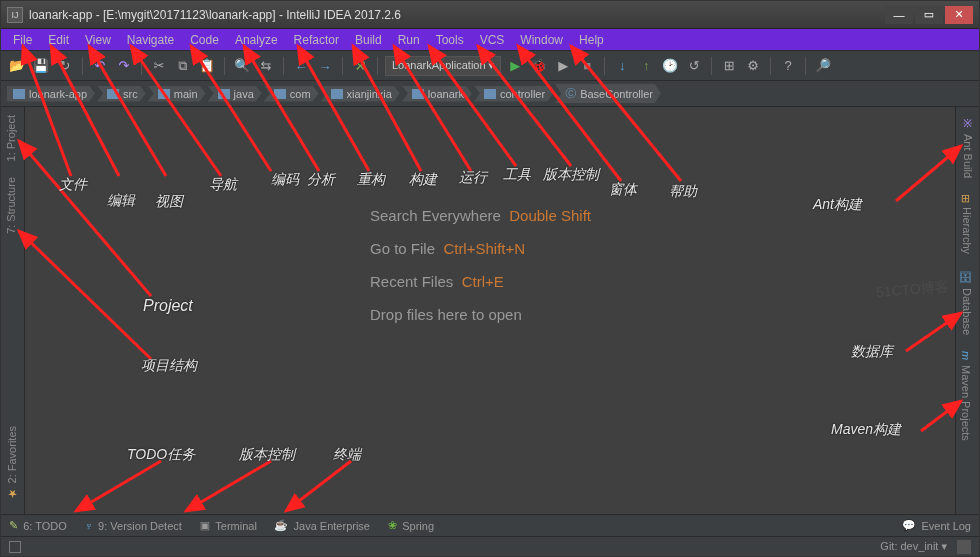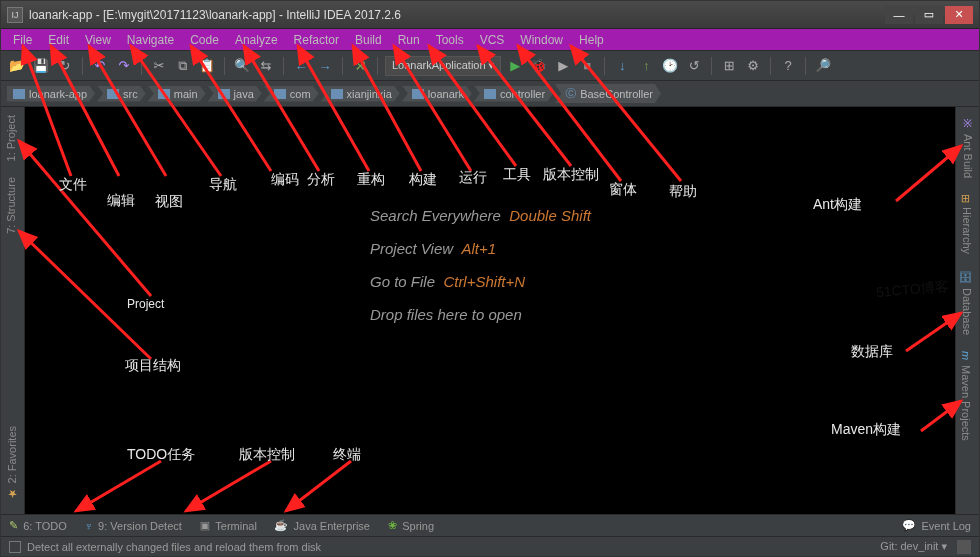--- a/index.html
+++ b/index.html
@@ -5,45 +5,45 @@
 * { margin: 0; padding: 0; box-sizing: border-box; }
 body { font-family: "Segoe UI", Tahoma, sans-serif; font-size: 12px; background: #2b2b2b; width: 980px; height: 557px; overflow: hidden; position: relative; border: 1px solid #333; }
 .titlebar { height: 28px; background: linear-gradient(#4a4a4a, #3a3a3a); display: flex; align-items: center; padding: 0 6px; color: #ddd; border-bottom: 1px solid #222; }
 .titlebar-icon { width: 16px; height: 16px; background: #555; border: 1px solid #777; margin-right: 6px; font-size: 9px; display: flex; align-items: center; justify-content: center; color: #ccc; }
 .titlebar-text { flex: 1; font-size: 12px; }
 .win-btns { display: flex; gap: 2px; }
 .win-btn { width: 28px; height: 18px; display: flex; align-items: center; justify-content: center; font-size: 11px; color: #fff; }
 .win-min { background: #444; }
 .win-max { background: #444; }
 .win-close { background: #c75050; }
-.menubar { height: 22px; background: #a21caf; display: flex; align-items: center; padding: 0 4px; color: #bbb; border-bottom: 1px solid #2a2a2a; }
+.menubar { height: 22px; background: #6d28d9; display: flex; align-items: center; padding: 0 4px; color: #bbb; border-bottom: 1px solid #2a2a2a; }
 .menu-item { padding: 0 8px; cursor: pointer; }
 .toolbar { height: 30px; background: #3c3f41; display: flex; align-items: center; padding: 0 6px; gap: 4px; border-bottom: 1px solid #2a2a2a; }
 .tb-btn { width: 20px; height: 20px; display: flex; align-items: center; justify-content: center; color: #aaa; font-size: 13px; }
 .tb-sep { width: 1px; height: 18px; background: #555; margin: 0 3px; }
 .run-config { height: 20px; background: #4a4a4a; border: 1px solid #555; padding: 0 6px; display: flex; align-items: center; color: #ccc; font-size: 11px; }
 .breadcrumb { height: 26px; background: #3c3f41; display: flex; align-items: center; padding: 0 6px; border-bottom: 1px solid #2a2a2a; }
 .crumb { background: #4c5052; color: #bbb; padding: 2px 8px 2px 10px; margin-right: 2px; font-size: 11px; position: relative; display: flex; align-items: center; gap: 4px; clip-path: polygon(0 0, calc(100% - 6px) 0, 100% 50%, calc(100% - 6px) 100%, 0 100%, 6px 50%); }
 .crumb:first-child { clip-path: polygon(0 0, calc(100% - 6px) 0, 100% 50%, calc(100% - 6px) 100%, 0 100%); padding-left: 6px; }
 .crumb .ficon { width: 12px; height: 10px; background: #6a8fb5; }
-.main-area { position: absolute; top: 106px; bottom: 42px; left: 24px; right: 24px; background: #000000; font-style: italic; }
+.main-area { position: absolute; top: 106px; bottom: 42px; left: 24px; right: 24px; background: #404040; }
 .left-gutter { position: absolute; top: 106px; bottom: 42px; left: 0; width: 24px; background: #3c3f41; border-right: 1px solid #2a2a2a; }
 .right-gutter { position: absolute; top: 106px; bottom: 42px; right: 0; width: 24px; background: #3c3f41; border-left: 1px solid #2a2a2a; }
 .vtab { writing-mode: vertical-rl; color: #8a8a8a; font-size: 11px; padding: 8px 4px; display: flex; align-items: center; gap: 4px; cursor: pointer; }
 .vtab.left { transform: rotate(180deg); }
 .welcome { position: absolute; left: 345px; top: 100px; color: #999; font-size: 15px; }
 .welcome div { margin-bottom: 16px; }
 .welcome .key { color: #cc7832; }
 .bottom-tools { position: absolute; bottom: 20px; left: 0; right: 0; height: 22px; background: #3c3f41; display: flex; align-items: center; padding: 0 8px; gap: 18px; color: #999; font-size: 11px; border-top: 1px solid #2a2a2a; }
 .bottom-tools .bt { display: flex; align-items: center; gap: 5px; cursor: pointer; }
 .bottom-tools .spacer { flex: 1; }
 .statusbar { position: absolute; bottom: 0; left: 0; right: 0; height: 20px; background: #3c3f41; display: flex; align-items: center; padding: 0 8px; color: #999; font-size: 11px; border-top: 1px solid #2a2a2a; }
 .statusbar .chk { width: 12px; height: 12px; border: 1px solid #777; margin-right: 6px; }
 .statusbar .spacer { flex: 1; }
-.annotations { position: absolute; inset: 0; pointer-events: none; }
+.annotations { position: absolute; inset: 0; pointer-events: none; font-style: italic; }
 .ann-label { position: absolute; color: #e8e8e8; font-size: 14px; font-family: "Microsoft YaHei", sans-serif; text-shadow: 0 0 2px #000; }
 .arrow { stroke: #ff2020; stroke-width: 3; fill: none; }
 .arrowhead { fill: #ff2020; }
 .watermark { position: absolute; right: 30px; top: 280px; color: rgba(200,200,200,0.08); font-size: 14px; transform: rotate(-5deg); pointer-events: none; }
 </style>
 </head>
 <body>
 
 <div class="titlebar">
   <div class="titlebar-icon">IJ</div>
@@ -178,22 +178,22 @@
     </div>
   <div class="vtab">
       <span style="color:#5fa3d6;font-style:italic">m</span>
       <span>Maven Projects</span>
     </div>
 </div>
 
 <div class="main-area">
   <div class="welcome">
     <div><span>Search Everywhere</span>&nbsp;&nbsp;<span class="key">Double Shift</span></div>
-    <div><span>Project View</span>&nbsp;&nbsp;<span class="key">Alt+1</span></div>
     <div><span>Go to File</span>&nbsp;&nbsp;<span class="key">Ctrl+Shift+N</span></div>
+    <div><span>Recent Files</span>&nbsp;&nbsp;<span class="key">Ctrl+E</span></div>
     <div><span>Drop files here to open</span></div>
   </div>
 </div>
 
 <div class="bottom-tools">
   <span class="bt">
       <span style="color:#a8c66c">✎</span>
       <span>6: TODO</span>
     </span>
   <span class="bt">
@@ -214,21 +214,20 @@
     </span>
   <span class="spacer"></span>
   <span class="bt">
       <span>💬</span>
       <span>Event Log</span>
     </span>
 </div>
 
 <div class="statusbar">
   <span class="chk"></span>
-  <span>Detect all externally changed files and reload them from disk</span>
   <span class="spacer"></span>
   <span>Git: dev_init ▾</span>
   <span style="width:14px;height:14px;background:#555;margin-left:10px"></span>
 </div>
 
 <div class="watermark">51CTO博客</div>
 
 <div class="annotations">
   <svg width="980" height="557" style="position:absolute;inset:0">
     <defs>
@@ -268,21 +267,21 @@
   <span class="ann-label" style="left:208px;top:175px">导航</span>
   <span class="ann-label" style="left:270px;top:170px">编码</span>
   <span class="ann-label" style="left:306px;top:170px">分析</span>
   <span class="ann-label" style="left:356px;top:170px">重构</span>
   <span class="ann-label" style="left:408px;top:170px">构建</span>
   <span class="ann-label" style="left:458px;top:168px">运行</span>
   <span class="ann-label" style="left:502px;top:165px">工具</span>
   <span class="ann-label" style="left:542px;top:165px">版本控制</span>
   <span class="ann-label" style="left:608px;top:180px">窗体</span>
   <span class="ann-label" style="left:668px;top:182px">帮助</span>
-  <span class="ann-label" style="left:126px;top:296px;font-size:12px">Project</span>
-  <span class="ann-label" style="left:124px;top:356px">项目结构</span>
+  <span class="ann-label" style="left:142px;top:296px;font-size:16px">Project</span>
+  <span class="ann-label" style="left:140px;top:356px">项目结构</span>
   <span class="ann-label" style="left:126px;top:445px">TODO任务</span>
   <span class="ann-label" style="left:238px;top:445px">版本控制</span>
   <span class="ann-label" style="left:332px;top:445px">终端</span>
   <span class="ann-label" style="left:812px;top:195px">Ant构建</span>
   <span class="ann-label" style="left:850px;top:342px">数据库</span>
   <span class="ann-label" style="left:830px;top:420px">Maven构建</span>
 </div>
 
 </body></html>

